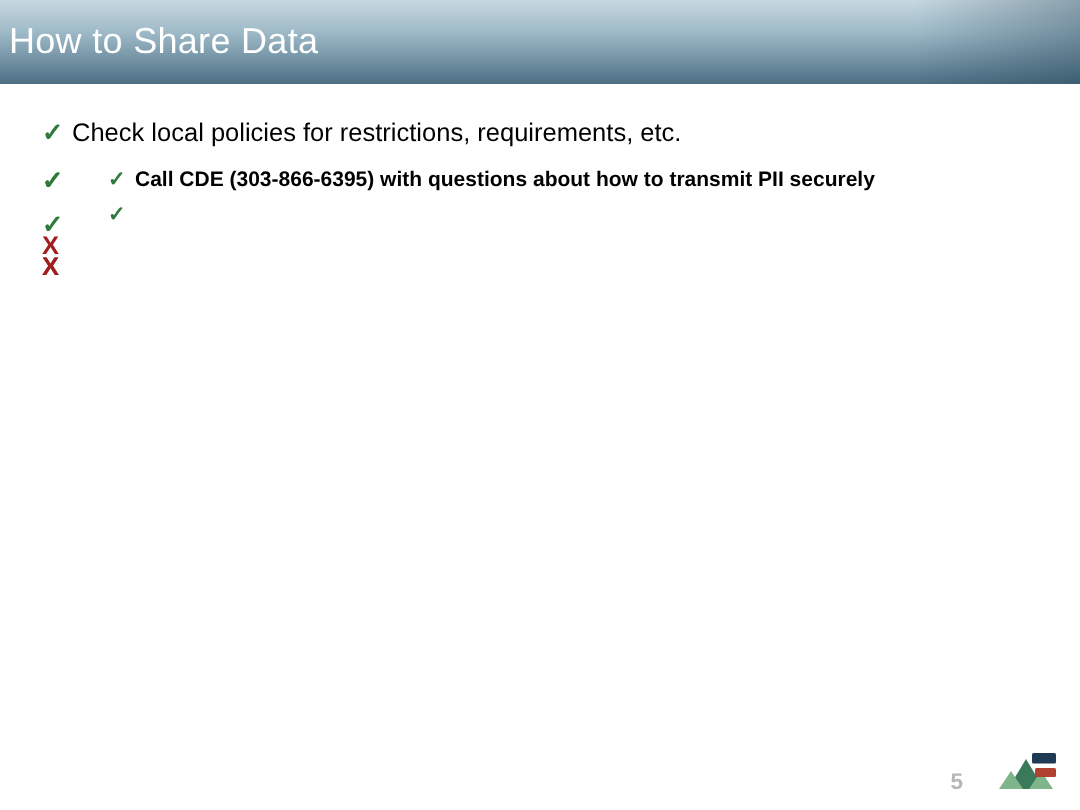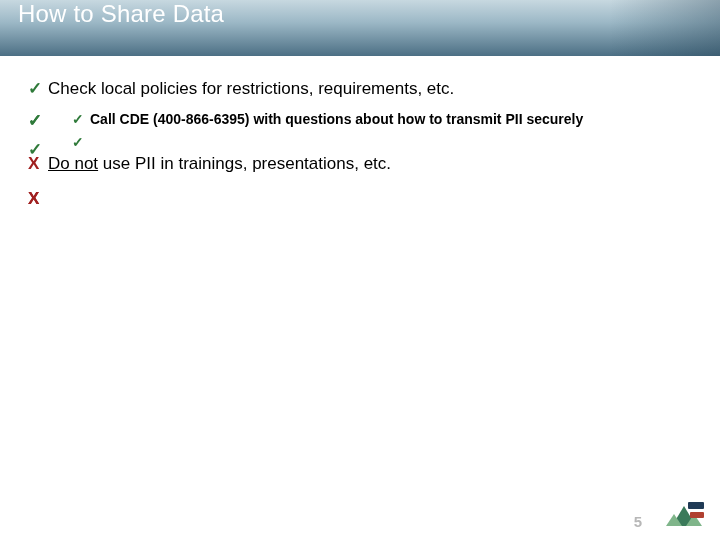--- a/index.html
+++ b/index.html
@@ -2,22 +2,22 @@
 <html><head>
 <meta charset="utf-8">
 <style>
   * { margin: 0; padding: 0; box-sizing: border-box; }
   html, body { width: 720px; height: 540px; font-family: Verdana, Geneva, sans-serif; background: #fff; overflow: hidden; }
   .slide { position: relative; width: 720px; height: 540px; background: #ffffff; }
   .header {
     position: relative;
     height: 56px;
     background: linear-gradient(to bottom, #c7d8e0 0%, #9cb8c6 40%, #4c6f84 100%);
-    display: flex; 
-    padding-left: 18px;
+    display: flex; align-items: center;
+    padding-left: 6px;
   }
   .header-title { color: #ffffff; font-size: 24px; font-weight: 400; letter-spacing: 0.2px; }
   .header-accent {
     position: absolute; right: 0; top: 0; width: 110px; height: 56px;
     background: linear-gradient(to right, rgba(30,60,80,0) 0%, rgba(30,60,80,0.35) 100%);
   }
   .body { padding: 22px 28px 0 28px; color: #000; }
   .bullet { position: relative; padding-left: 20px; margin-bottom: 10px; font-size: 17px; line-height: 1.28; }
   .bullet .mark { position: absolute; left: 0; top: 0; color: #2f7a3a; font-size: 17px; font-weight: 700; }
   .sublist { padding-left: 24px; margin-top: 4px; }
@@ -50,37 +50,36 @@
 
     <div class="bullet">
       <span class="mark">✓</span>
     </div>
 
     <div class="bullet">
       <span class="mark">✓</span>
       <div class="sublist">
         <div class="sub">
           <span class="mark">✓</span>
-          <span>Call CDE (400-866-6395) with questions about how to transmit PII securely</span>
+          <span>Call CDE (303-866-6395) with questions about how to transmit PII securely</span>
         </div>
         <div class="sub">
           <span class="mark">✓</span>
         </div>
       </div>
     </div>
 
     <div class="bullet">
       <span class="mark">✓</span>
     </div>
 
     <div class="gap"></div>
 
     <div class="xrow">
       <span class="xmark">X</span>
-      <span><span class="dn">Do not</span> <span>use PII in trainings, presentations, etc.</span></span>
     </div>
     <div class="xrow">
       <span class="xmark">X</span>
     </div>
     <div class="xrow">
       <span class="xmark">X</span>
     </div>
 
   </div>
 

